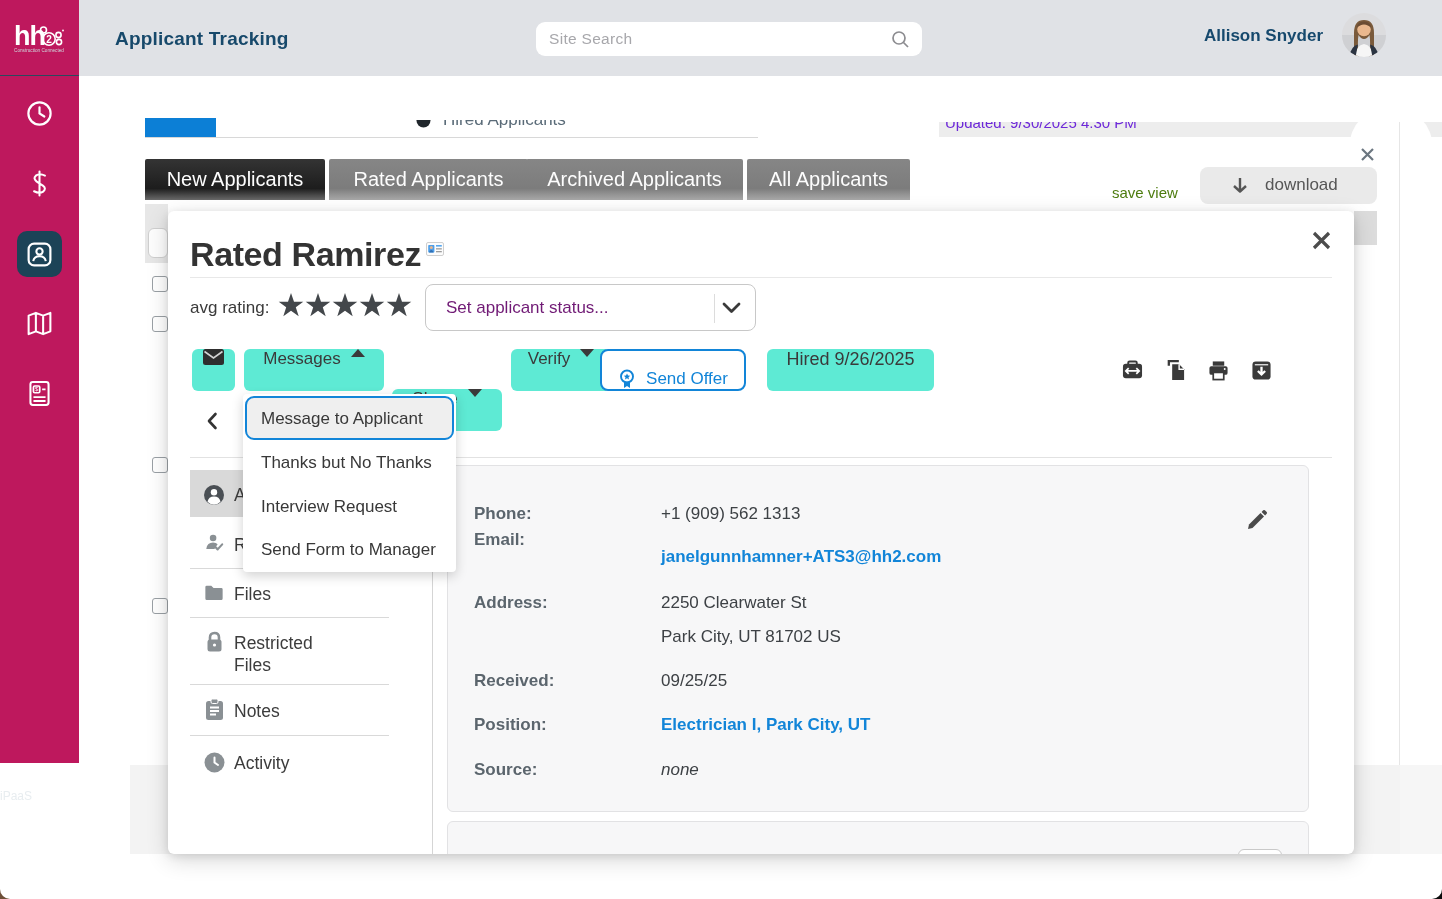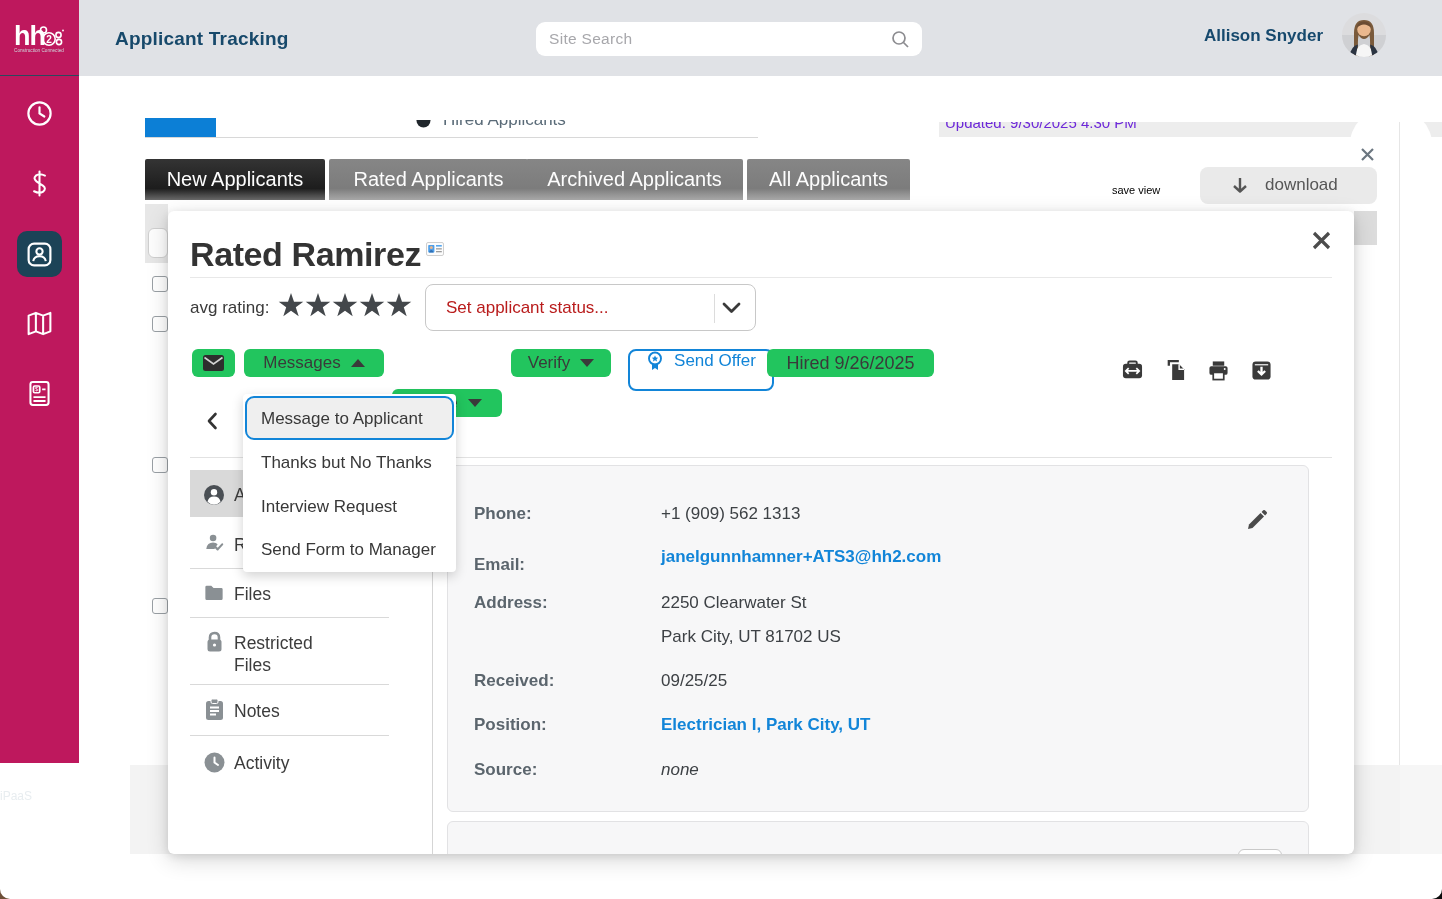--- a/index.html
+++ b/index.html
@@ -21,41 +21,41 @@
   .snav { position:absolute; left:25px; width:29px; height:29px; }
   #ipaas { position:absolute; left:0; top:789px; width:79px; text-align:left; color:#e8edf0; font-size:12px; }
   
   #bluebar { position:absolute; left:145px; top:118px; width:71px; height:19px; background:#0c7fd6; }
   #tabline { position:absolute; left:145px; top:137px; width:613px; height:1px; background:#d8d8d8; }
   .clip { position:absolute; overflow:hidden; }
   #updstrip { position:absolute; left:939px; top:122px; width:503px; height:15px; background:#ededed; }
   #xbubble { position:absolute; left:1349px; top:106px; width:84px; height:84px; background:#fff; border-radius:42px; }
   .tab { position:absolute; top:159px; height:41px; color:#fdfdfd; font-size:20px; text-align:center; border-radius:2px 2px 0 0; display:flex; align-items:center; justify-content:center; }
   .tabg { background:linear-gradient(180deg,#868686 0%,#7c7c7c 72%,#a9a9a9 100%); }
-  #saveview { position:absolute; left:1112px; top:184px; font-size:11px; color:#000000;text-align:right; }
+  #saveview { position:absolute; left:1112px; top:184px; font-size:15px; color:#4d7c0f;text-align:right; }
   #dlbtn { position:absolute; left:1200px; top:167px; width:177px; height:37px; background:#eaeaea; border-radius:8px; }
   #dlbtn span { position:absolute; left:65px; top:8px; font-size:17px; color:#565656; }
   .chk { position:absolute; left:152px; width:16px; height:16px; background:#fff; border:1.5px solid #9aa0a5; border-radius:3px; }
   #footband { position:absolute; left:130px; top:765px; width:1270px; height:89px; background:#f3f3f3; }
   #tablehdl { position:absolute; left:145px; top:204px; width:23px; height:59px; background:#e7e7e7; }
   #tablehdl div { position:absolute; left:3px; top:24px; width:20px; height:30px; background:#fdfdfd; border:1px solid #cfcfcf; border-radius:6px; }
   #tablehdr { position:absolute; left:1354px; top:211px; width:23px; height:34px; background:#dcdcdc; }
   #vline { position:absolute; left:1399px; top:122px; width:1px; height:643px; background:#e6e6e6; }
   
   #modal { position:absolute; left:168px; top:211px; width:1186px; height:643px; background:#fff; border-radius:6px; box-shadow:0 6px 22px rgba(0,0,0,.16), 0 2px 8px rgba(0,0,0,.10); overflow:hidden; }
   #mtitle { position:absolute; left:22px; top:24px; font-size:34px; font-weight:bold; color:#333; letter-spacing:-.4px; }
   #mdiv1 { position:absolute; left:22px; top:66px; width:1142px; height:1px; background:#e8e8e8; }
   #avgtxt { position:absolute; left:22px; top:87px; font-size:17px; color:#3a3a3a; }
   #statsel { position:absolute; left:257px; top:73px; width:331px; height:47px; border:1px solid #c8c8c8; border-radius:8px; background:#fff; }
-  #statsel span { position:absolute; left:20px; top:13px; font-size:17px; color:#b91c1c; }
+  #statsel span { position:absolute; left:20px; top:13px; font-size:17px; color:#701a75; }
   #statsel .vsep { position:absolute; left:288px; top:9px; width:1px; height:29px; background:#dcdcdc; }
-  .btn { position:absolute; top:138px; height:28px; background:#22c55e; border-radius:6px; color:#3a3a3a; font-size:17px; display:flex; align-items:center; justify-content:center; gap:10px; }
+  .btn { position:absolute; top:138px; height:42px; background:#5eead4; border-radius:6px; color:#3a3a3a; font-size:17px; display:flex; justify-content:center; gap:10px; }
   .caret-up { width:0; height:0; border-left:7px solid transparent; border-right:7px solid transparent; border-bottom:8px solid #3a3a3a; }
   .caret-dn { width:0; height:0; border-left:7px solid transparent; border-right:7px solid transparent; border-top:8px solid #3a3a3a; }
-  #sendoffer { position:absolute; left:460px; top:138px; width:146px; height:42px; background:#fff; border:2px solid #1285d8; border-radius:8px; color:#1285d8; font-size:17px; display:flex; align-items:flex-start; justify-content:center; gap:10px; }
+  #sendoffer { position:absolute; left:432px; top:138px; width:146px; height:42px; background:#fff; border:2px solid #1285d8; border-radius:8px; color:#1285d8; font-size:17px; display:flex; align-items:flex-end; justify-content:center; gap:10px; }
   .ricon { position:absolute; top:149px; width:21px; height:21px; }
   #backch { position:absolute; left:36px; top:200px; width:16px; height:20px; }
   #mdiv2 { position:absolute; left:22px; top:246px; width:1142px; height:1px; background:#e2e2e2; }
   #navsep { position:absolute; left:264px; top:247px; width:1px; height:396px; background:#d5d5d5; }
   .ndiv { position:absolute; left:22px; width:199px; height:1px; background:#d9d9d9; }
   .ntext { position:absolute; left:66px; font-size:17.5px; color:#3c3c3c; line-height:22px; }
   .nicon { position:absolute; left:36px; width:20px; height:20px; }
   #selitem { position:absolute; left:22px; top:259px; width:231px; height:47px; background:#d9d9d9; }
   
   #ddown { position:absolute; left:75px; top:183px; width:213px; height:178px; background:#fff; border-radius:4px; box-shadow:0 4px 12px rgba(0,0,0,.18); }
@@ -308,21 +308,21 @@
     <div class="ndiv" style="top:524px;"></div>
     <svg class="nicon" style="top:541px;width:21px;height:21px" viewBox="0 0 21 21">
         <circle cx="10.5" cy="10.5" r="10" fill="#8a9094"></circle>
         <path d="M10.5 5.5 V10.5 L14 13" fill="none" stroke="#fff" stroke-width="2" stroke-linecap="round"></path>
       </svg>
     <div class="ntext" style="top:541px;">Activity</div>
 
     <div class="card" id="card1">
       <div class="lbl" style="top:38px;">Phone:</div>
         <div class="val" style="top:38px;">+1 (909) 562 1313</div>
-      <div class="lbl" style="top:89px;">Email:</div>
+      <div class="lbl" style="top:64px;">Email:</div>
         <div class="vlink" style="top:81px;">janelgunnhamner+ATS3@hh2.com</div>
       <div class="lbl" style="top:127px;">Address:</div>
         <div class="val" style="top:127px;">2250 Clearwater St</div>
       <div class="val" style="top:161px;">Park City, UT 81702 US</div>
       <div class="lbl" style="top:205px;">Received:</div>
         <div class="val" style="top:205px;">09/25/25</div>
       <div class="lbl" style="top:249px;">Position:</div>
         <div class="vlink" style="top:249px;">Electrician I, Park City, UT</div>
       <div class="lbl" style="top:294px;">Source:</div>
         <div class="val" style="top:294px;font-style:italic;">none</div>

